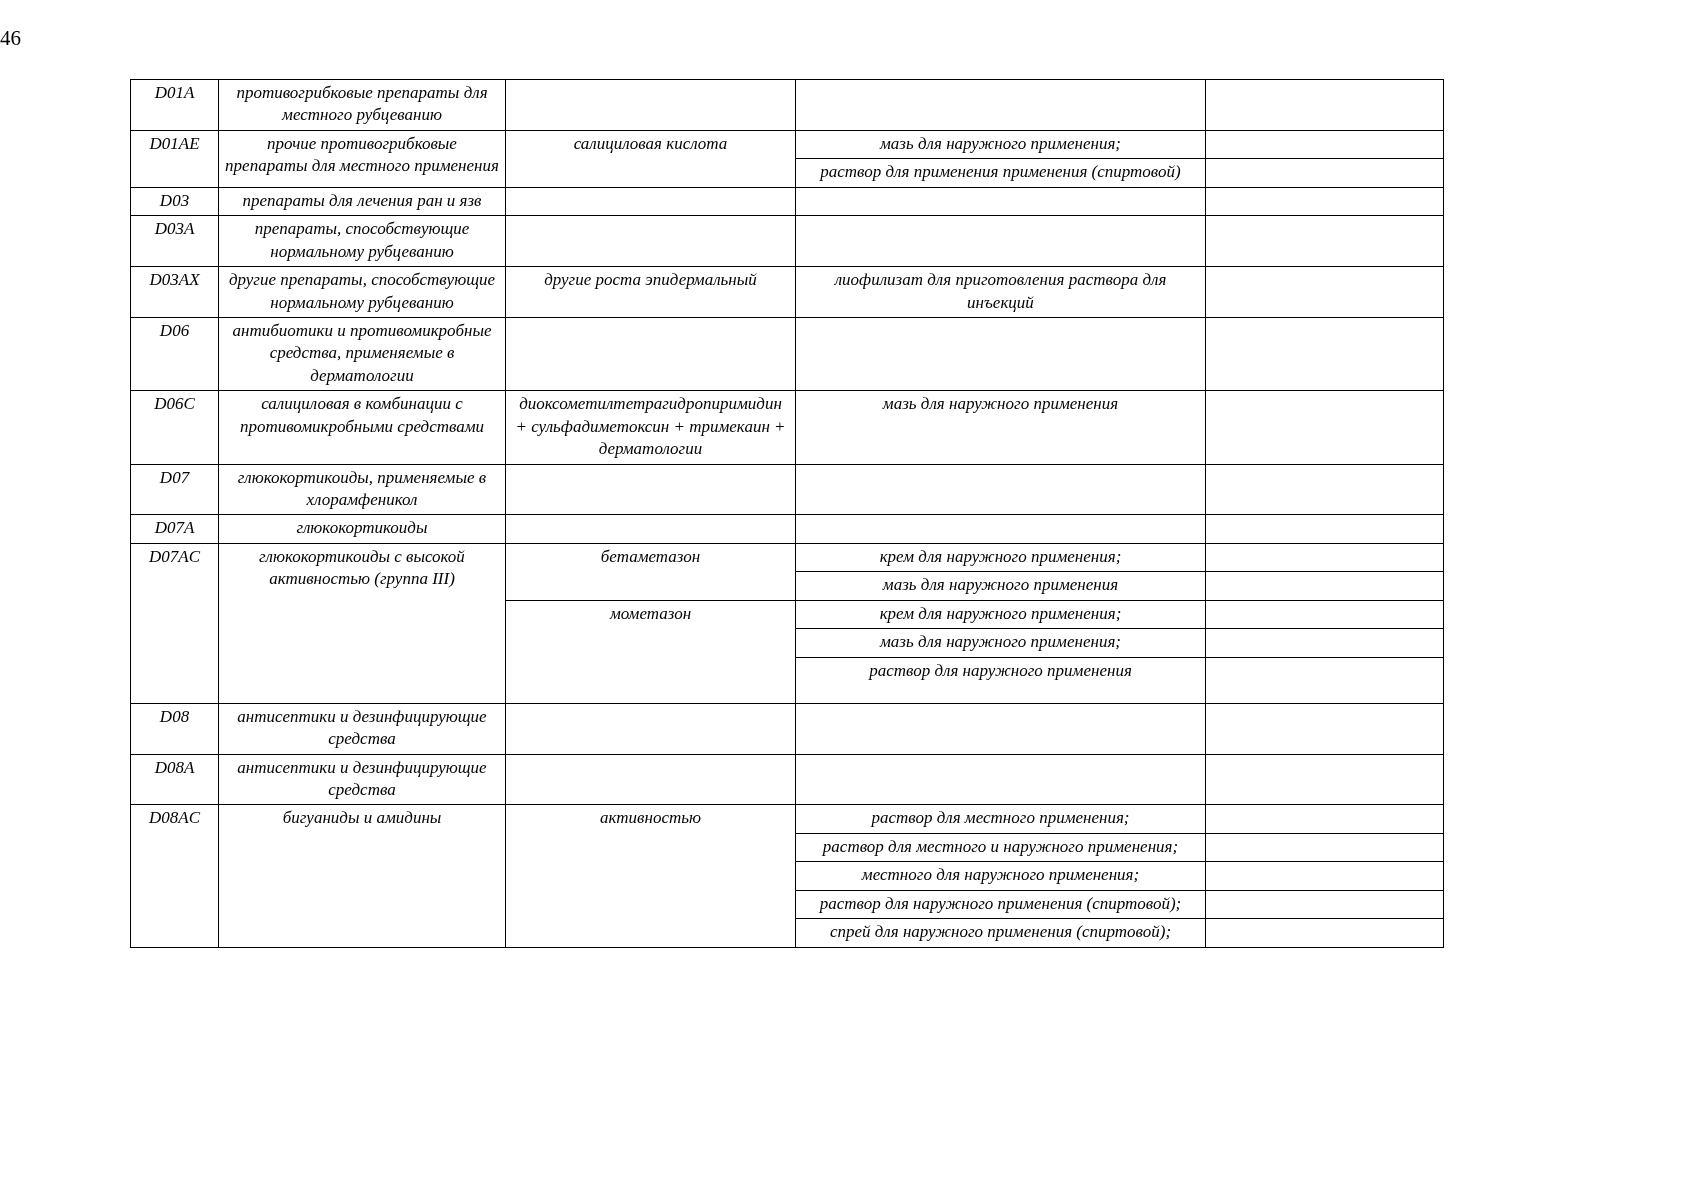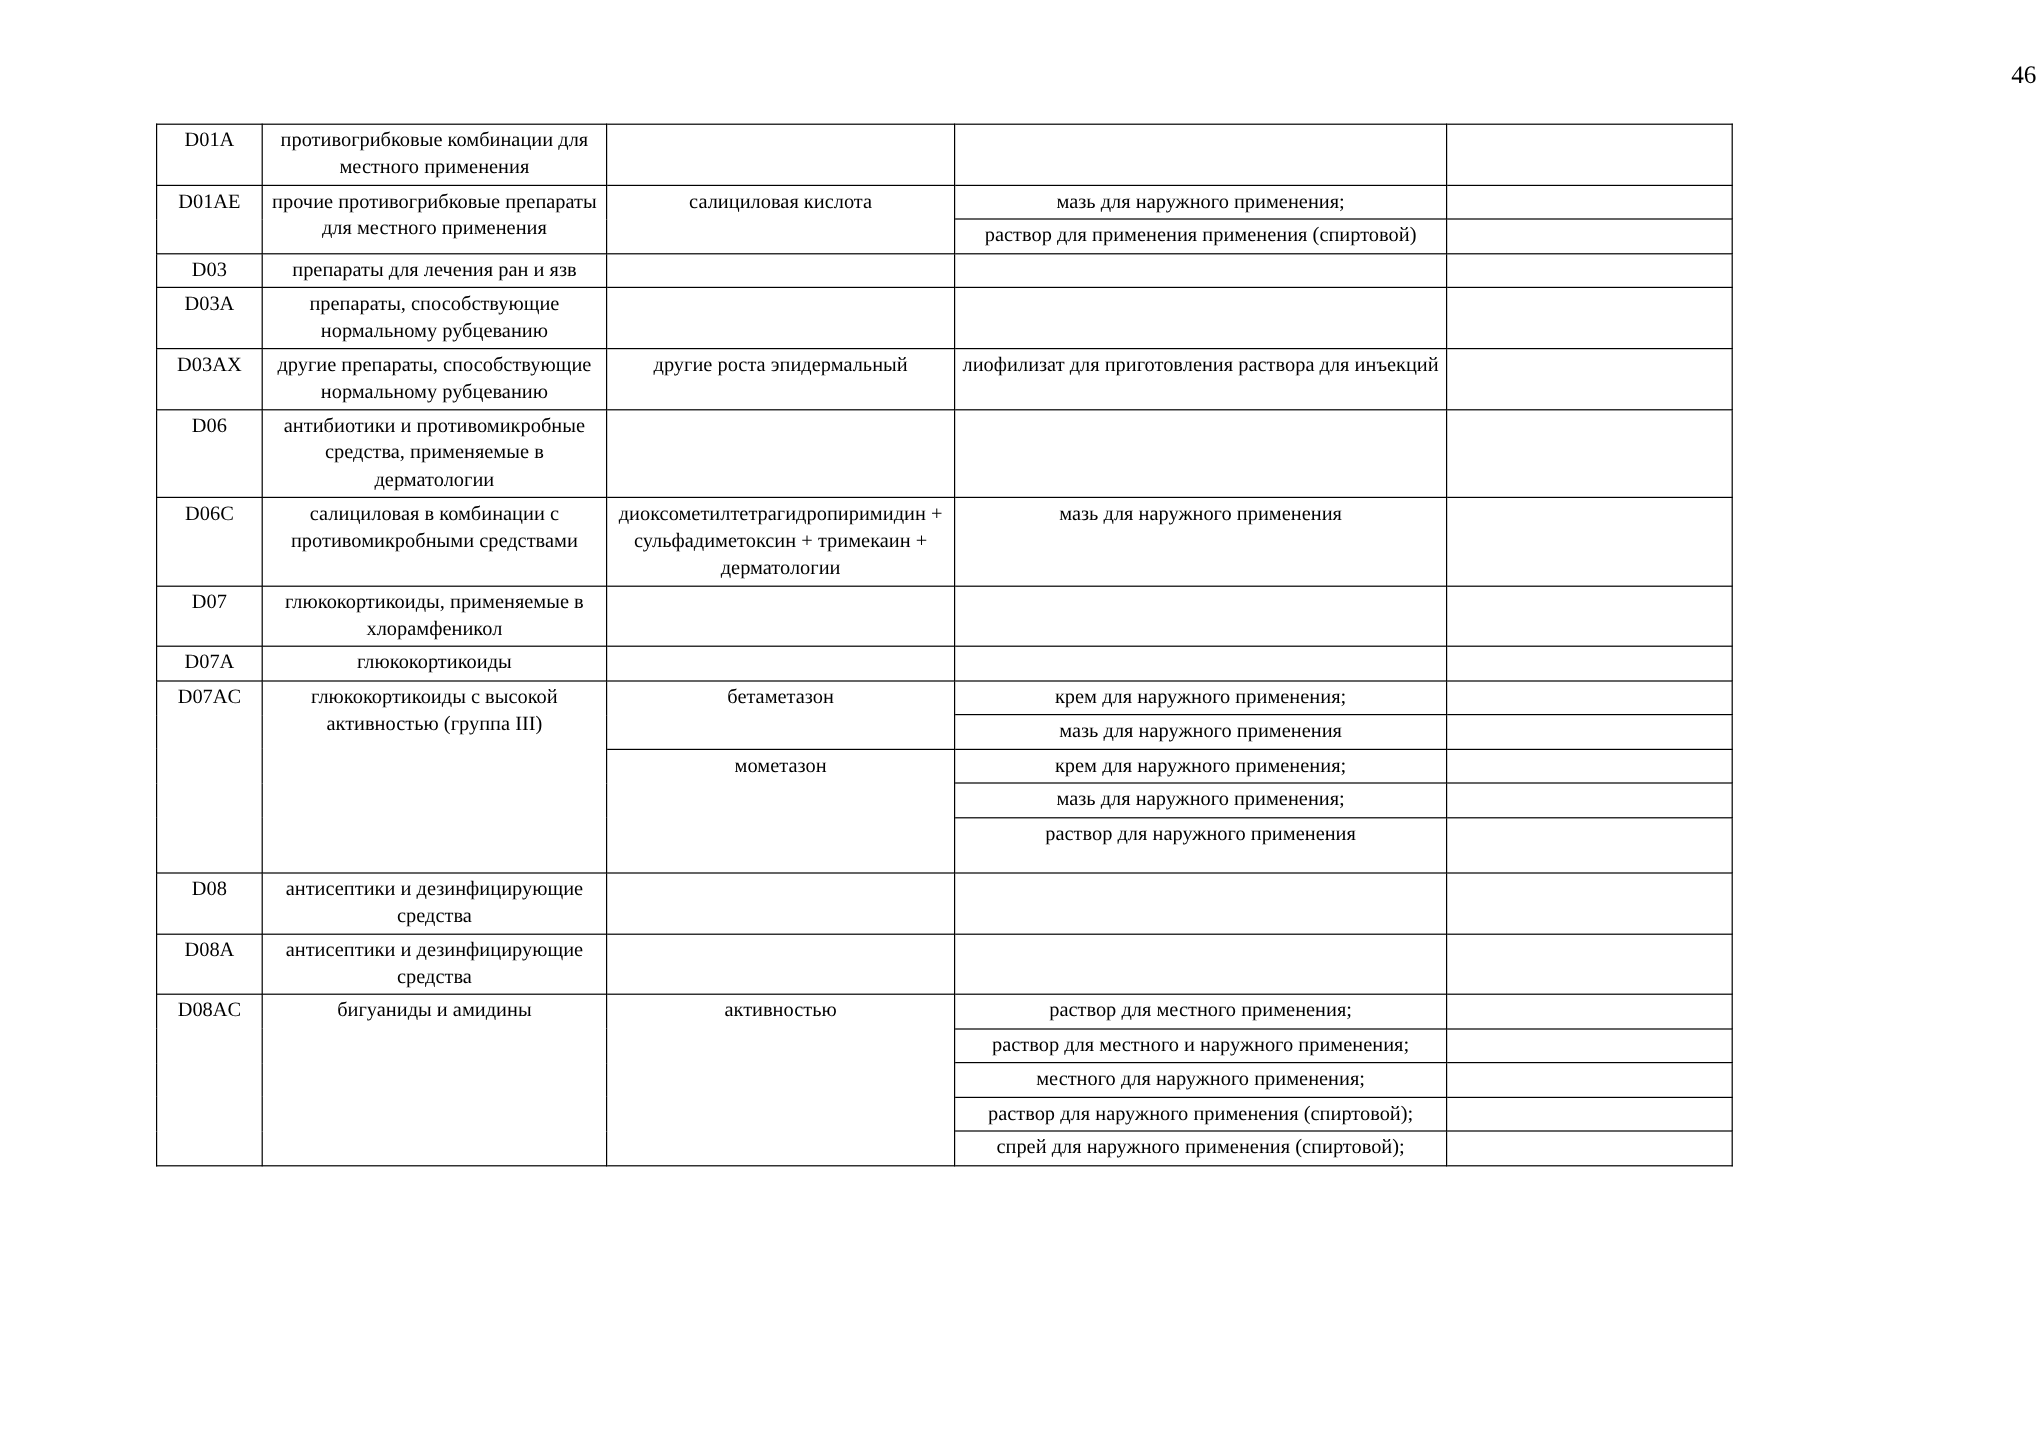--- a/index.html
+++ b/index.html
@@ -4,29 +4,30 @@
 <style>
   * { margin: 0; padding: 0; box-sizing: border-box; }
   html, body {
     width: 1697px;
     height: 1200px;
     background: #ffffff;
     color: #000000;
     font-family: "Liberation Serif", "DejaVu Serif", serif;
   }
   .page-number {
-    text-align: right;
-    padding-top: 50px;
+    text-align: left;
+    padding-top: 26px;
     font-size: 21px;
   }
   table.atc {
     border-collapse: collapse;
     table-layout: fixed;
     width: 1313px;
     margin: 28px 0 12px 130px;
+    font-style: italic;
   }
   table.atc td {
     border: 1px solid #000;
     vertical-align: top;
     text-align: center;
     font-size: 17px;
     line-height: 1.32;
     padding: 2px 6px 3px 6px;
     overflow-wrap: break-word;
   }
@@ -43,21 +44,21 @@
     <col style="width:88px">
     <col style="width:287px">
     <col style="width:290px">
     <col style="width:410px">
     <col style="width:238px">
   </colgroup>
   <tbody>
 
     <tr>
       <td class="code">D01A</td>
-      <td>противогрибковые комбинации для местного применения</td>
+      <td>противогрибковые препараты для местного рубцеванию</td>
       <td></td>
       <td></td>
       <td></td>
     </tr>
 
     <tr>
       <td class="code" rowspan="2">D01AE</td>
       <td rowspan="2">прочие противогрибковые препараты для местного применения</td>
       <td rowspan="2">салициловая кислота</td>
       <td>мазь для наружного применения;</td>

